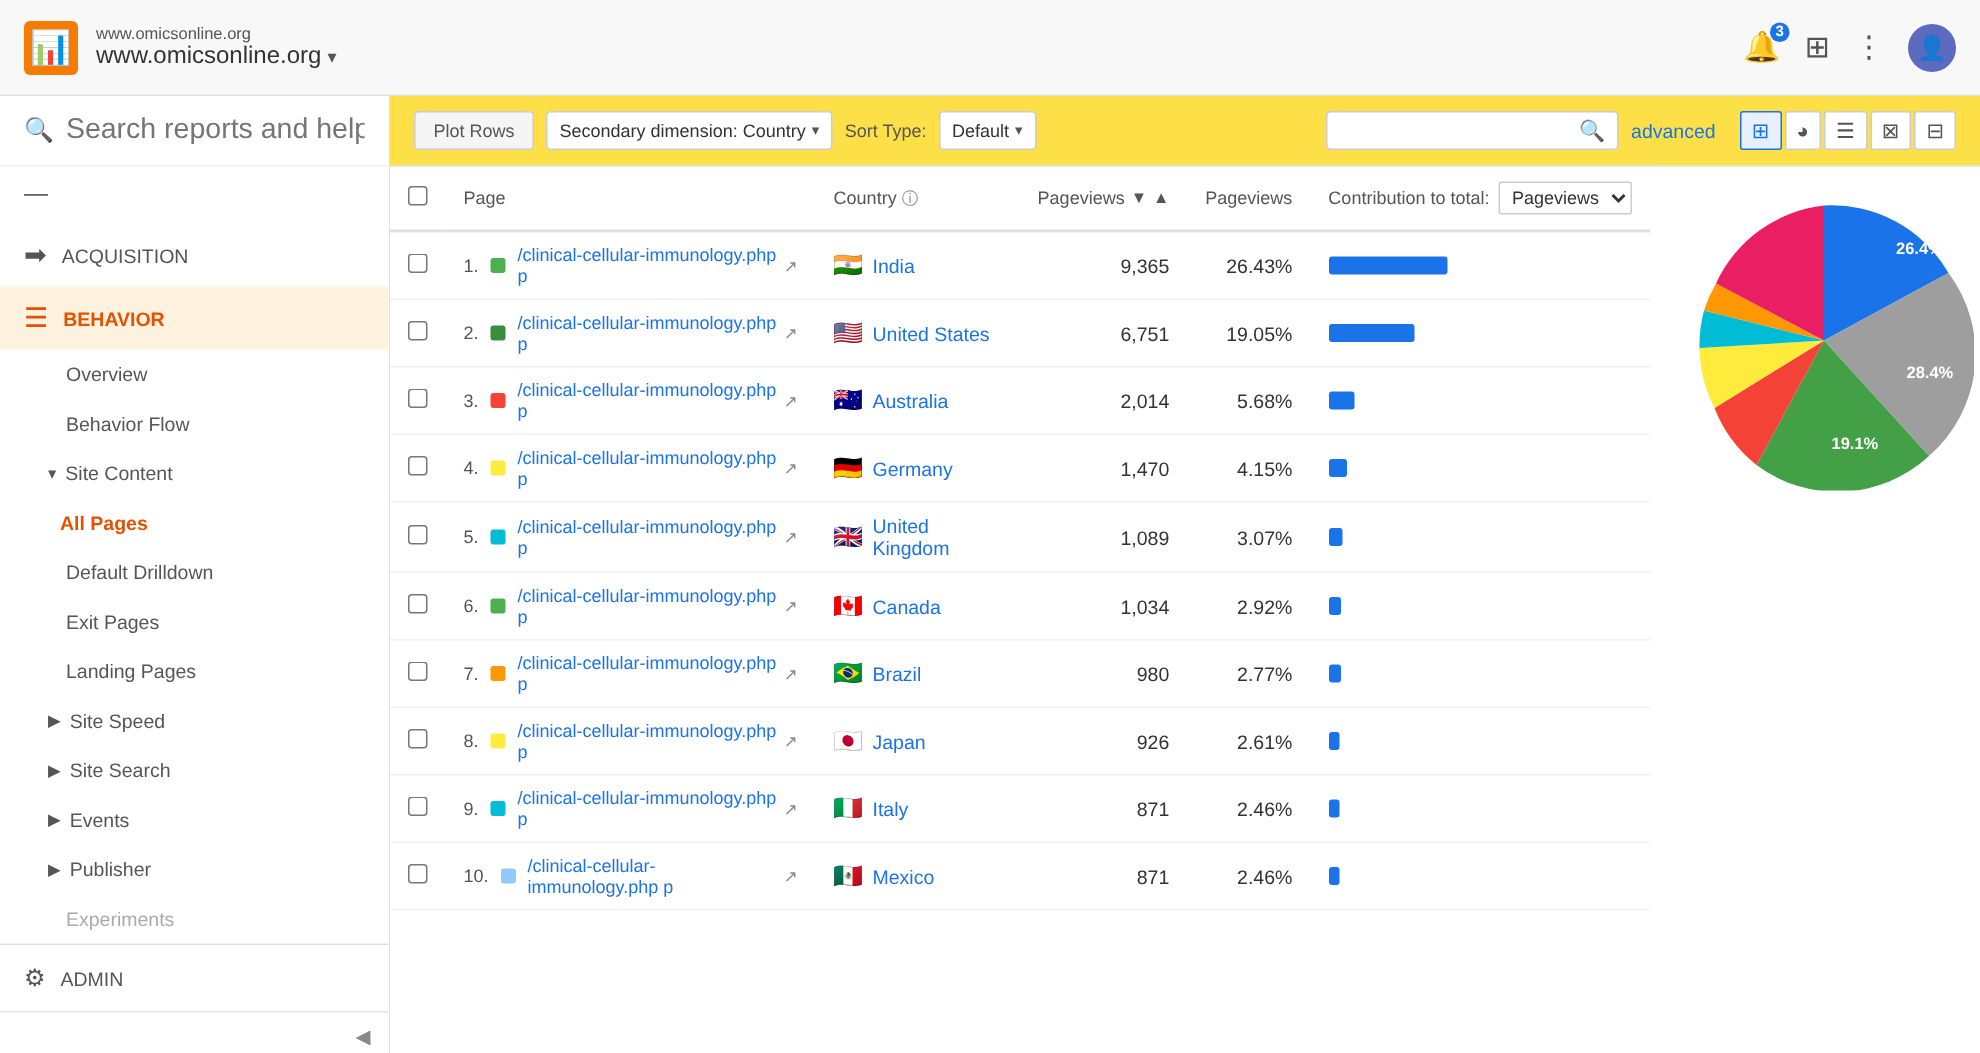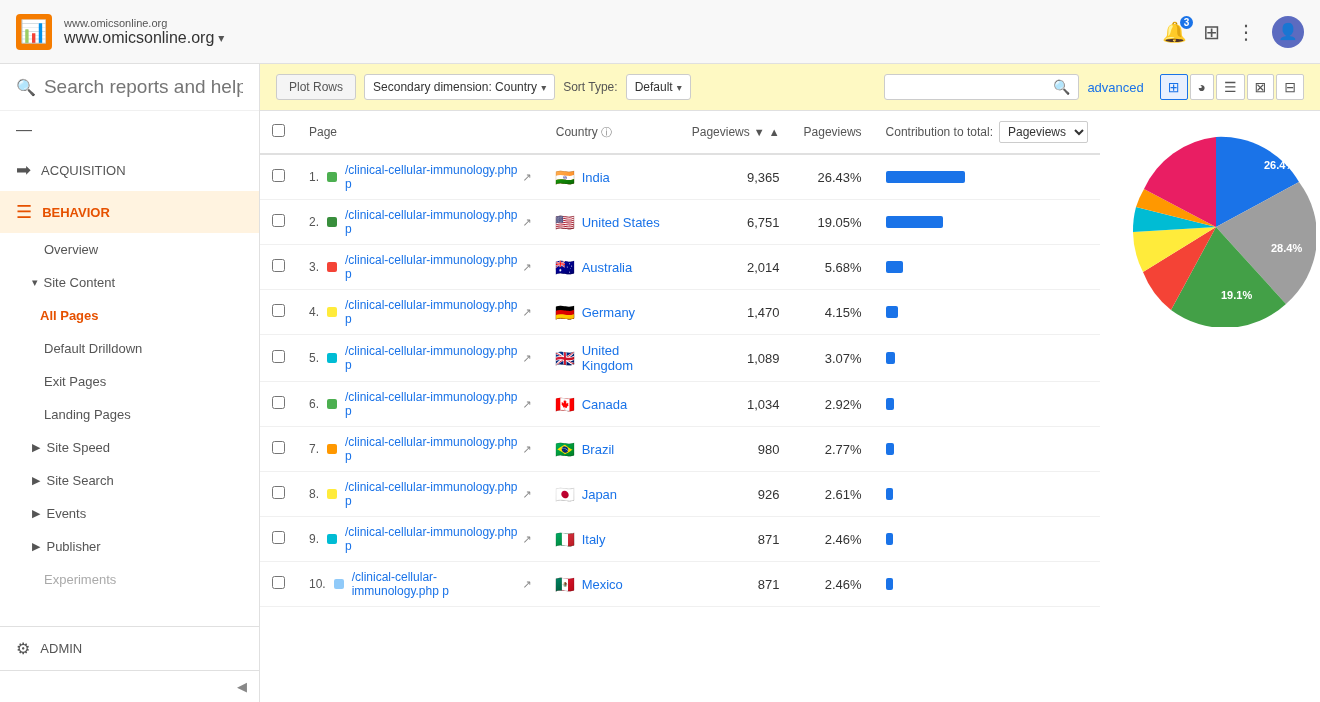--- a/index.html
+++ b/index.html
@@ -32,21 +32,21 @@
     .sidebar-item { padding: 9px 16px 9px 44px; cursor: pointer; color: #555; font-size: 13px; }
     .sidebar-item.active { color: #e65100; font-weight: bold; padding-left: 40px; }
     .sidebar-group-label { display: flex; align-items: center; gap: 6px; padding: 9px 16px 9px 32px; cursor: pointer; color: #555; font-size: 13px; font-weight: 500; }
     .sidebar-group-label .expand-icon { font-size: 11px; }
     .sidebar-admin { display: flex; align-items: center; gap: 10px; padding: 12px 16px; cursor: pointer; color: #555; font-size: 13px; font-weight: 500; border-top: 1px solid #e0e0e0; margin-top: auto; }
     .sidebar-collapse { display: flex; justify-content: flex-end; padding: 8px 12px; border-top: 1px solid #e0e0e0; cursor: pointer; color: #888; }
     .behavior-active-bg { background: #fff3e0; }
 
     
     .content { flex: 1; overflow-y: auto; background: white; }
-    .toolbar { display: flex; align-items: center; gap: 8px; padding: 10px 16px; background: #fef9c3; border-bottom: 1px solid #e0e0e0; flex-wrap: wrap; }
+    .toolbar { display: flex; align-items: center; gap: 8px; padding: 10px 16px; background: #fde047; border-bottom: 1px solid #e0e0e0; flex-wrap: wrap; }
     .btn-plot-rows { background: #f5f5f5; border: 1px solid #ccc; padding: 5px 12px; font-size: 12px; color: #555; border-radius: 3px; cursor: pointer; }
     .select-dropdown { border: 1px solid #ccc; padding: 5px 8px; font-size: 12px; color: #333; border-radius: 3px; background: white; cursor: pointer; display: flex; align-items: center; gap: 4px; }
     .select-dropdown .caret { font-size: 10px; color: #555; }
     .sort-label { font-size: 12px; color: #555; }
     .toolbar-spacer { flex: 1; }
     .search-box { display: flex; align-items: center; border: 1px solid #ccc; border-radius: 3px; padding: 4px 8px; background: white; }
     .search-box input { border: none; outline: none; font-size: 12px; width: 160px; }
     .search-box .s-icon { color: #888; font-size: 14px; cursor: pointer; }
     .advanced-link { color: #1a73e8; font-size: 13px; cursor: pointer; text-decoration: none; }
     .view-icons { display: flex; gap: 2px; margin-left: 8px; }
@@ -121,20 +121,23 @@
       <span>ACQUISITION</span>
     </div>
 
     <div class="sidebar-header behavior-active-bg" style="color:#e65100;">
       <span class="s-icon">☰</span>
       <span style="color:#e65100;font-weight:bold;">BEHAVIOR</span>
     </div>
 
     <div class="sidebar-item">
       <span>Overview</span>
+    </div>
+    <div class="sidebar-item">
+      <span>Behavior Flow</span>
     </div>
 
     <div class="sidebar-group-label">
       <span class="expand-icon">▾</span>
       <span>Site Content</span>
     </div>
     <div class="sidebar-item active">
       <span>All Pages</span>
     </div>
     <div class="sidebar-item">

